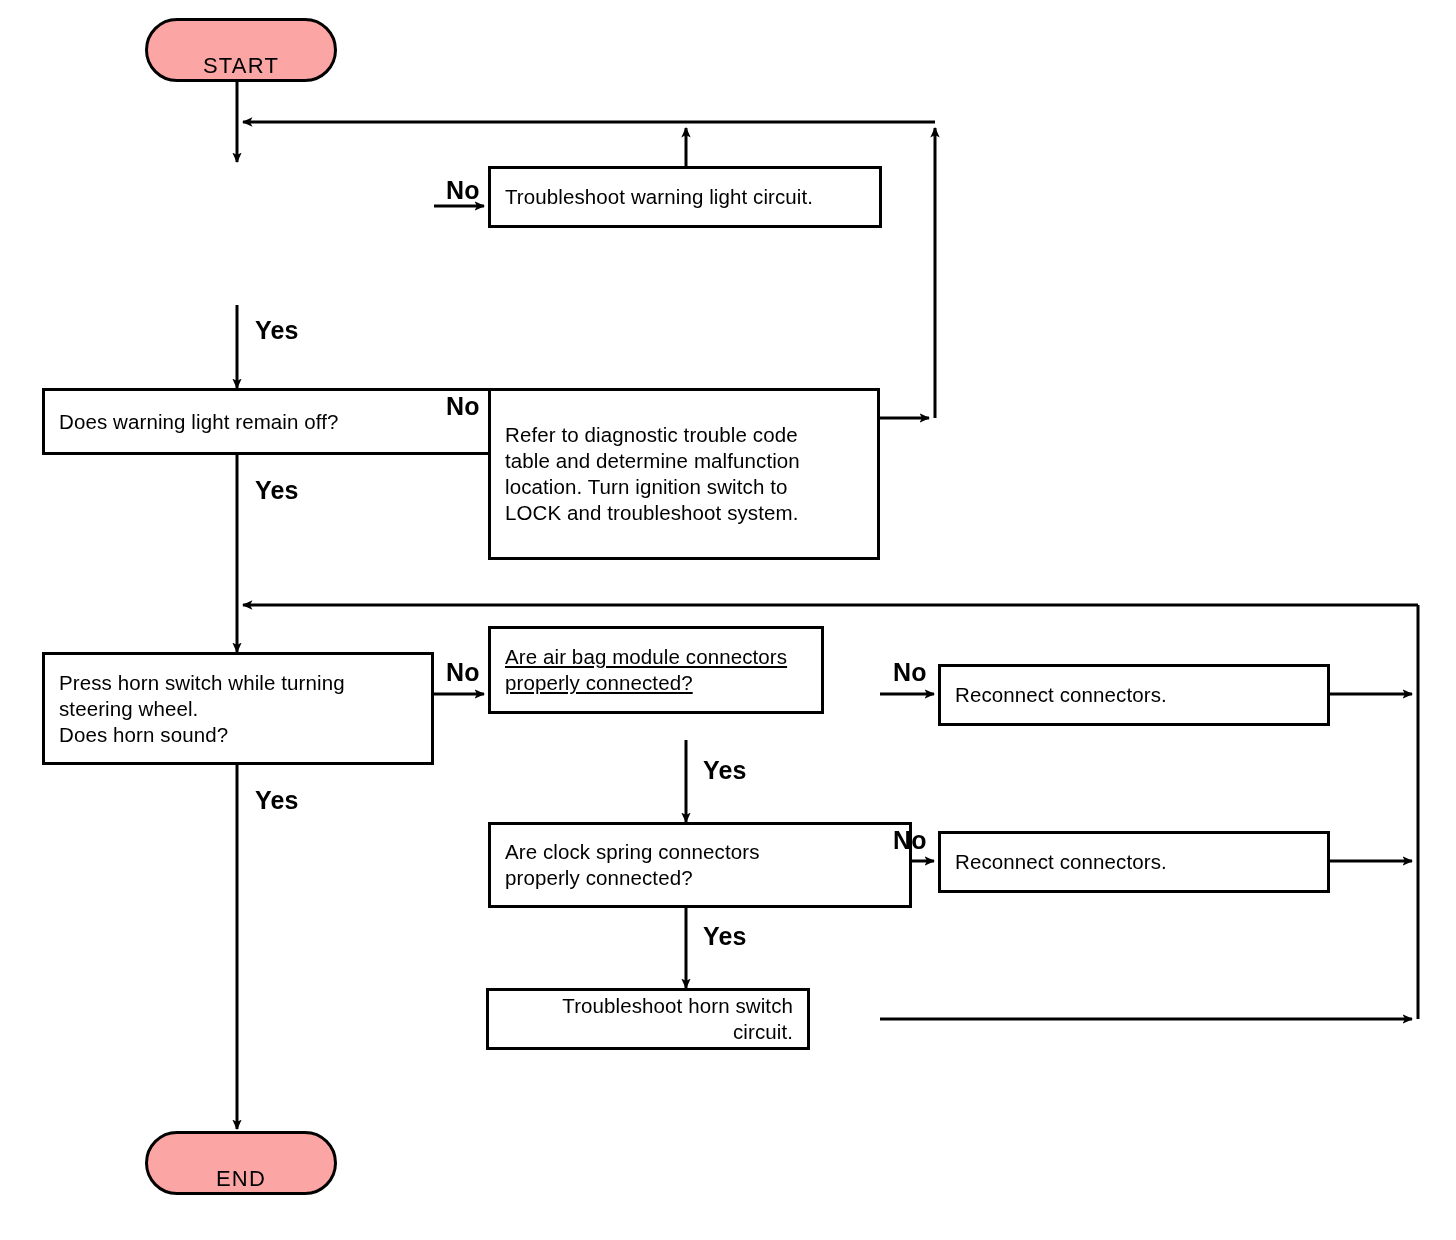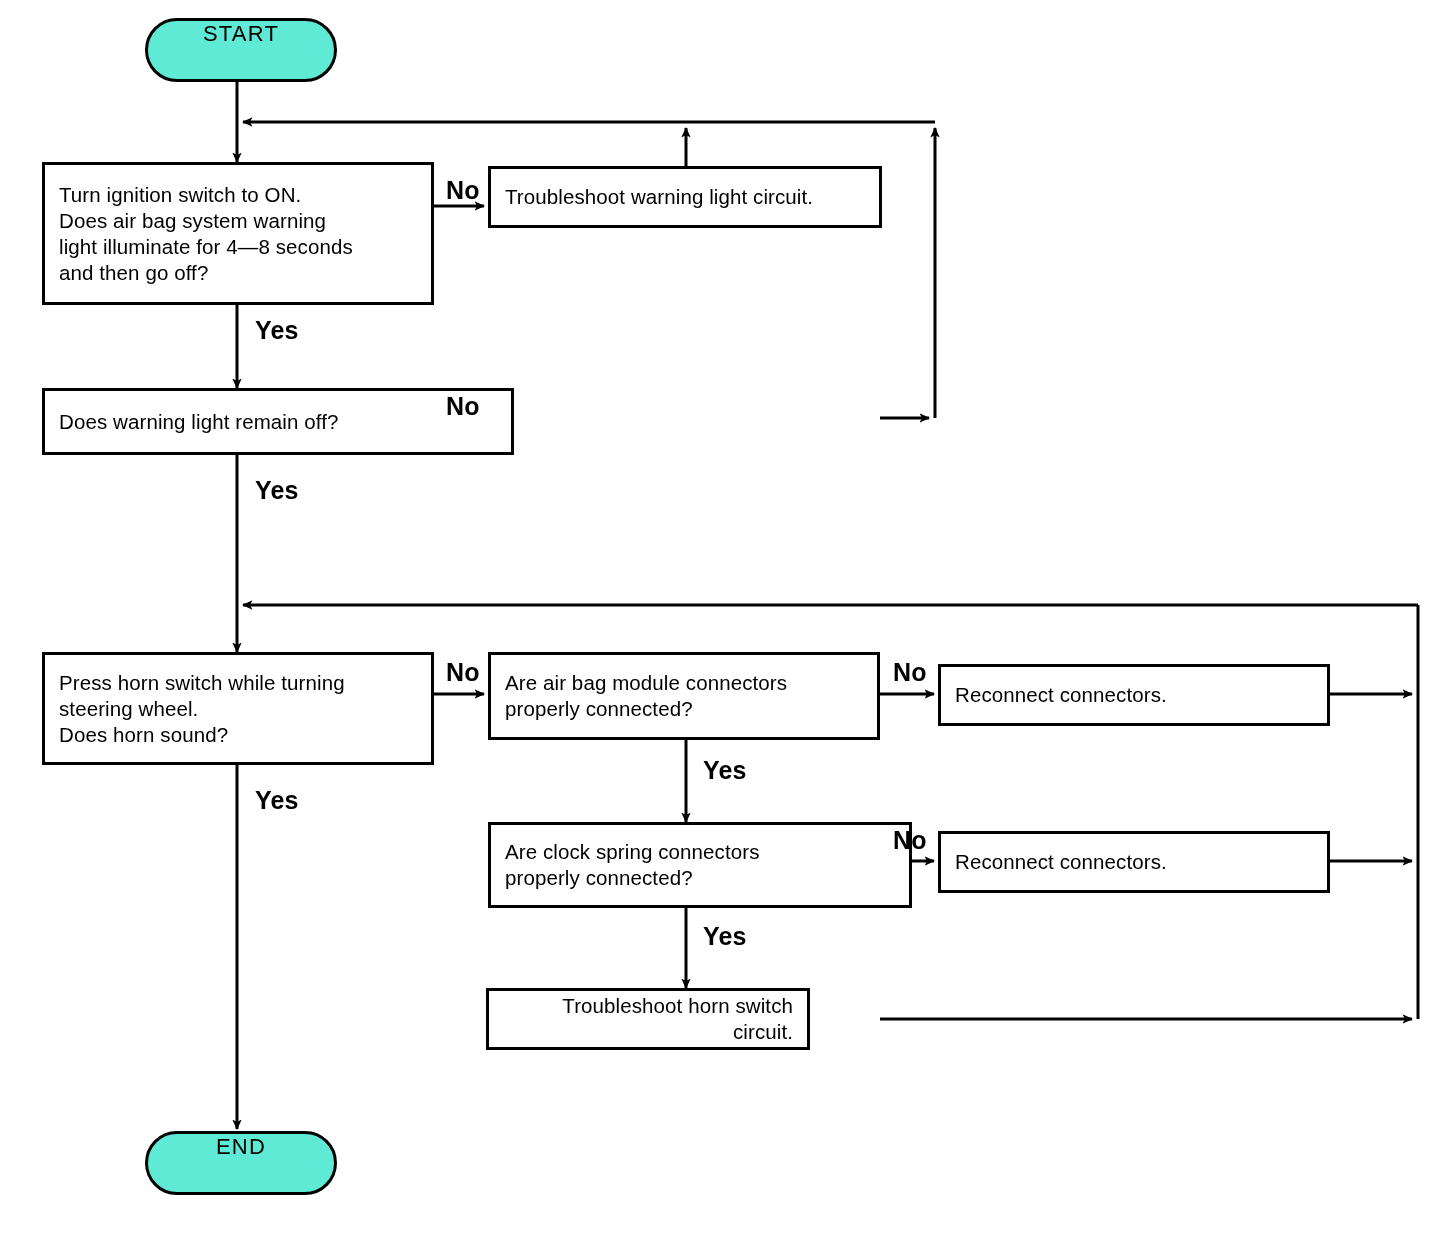--- a/index.html
+++ b/index.html
@@ -37,24 +37,24 @@
     line-height: 26px;
     color: #000000;
     white-space: pre-line;
     letter-spacing: 0.1px;
     text-align: right;
   }
   .terminator {
     position: absolute;
     box-sizing: border-box;
     border: 3px solid #000000;
-    background: #5eead4;
+    background: #fca5a5;
     border-radius: 999px;
     display: flex;
-    align-items: flex-start;
+    align-items: flex-end;
     justify-content: center;
   }
   .terminator .txt {
     font-size: 22px;
     color: #000000;
     letter-spacing: 1.2px;
   }
   .edge-label {
     position: absolute;
     font-size: 25px;
@@ -121,49 +121,49 @@
       <path d="M1418,1019 L1418,605"></path>
 
       <path d="M237,765 L237,1129" marker-end="url(#ah)"></path>
     </g>
   </svg>
 
   <div class="terminator" style="left:145px; top:18px; width:192px; height:64px;">
     <span class="txt">START</span>
   </div>
 
-  <div class="node justified" style="left:42px; top:162px; width:392px; height:143px;">
-    <span class="txt">Turn ignition switch to ON.
-Does  air  bag  system  warning
-light illuminate for 4—8 seconds
-and then go off?</span>
-  </div>
   <span class="edge-label" style="left:446px; top:176px;">No</span>
   <span class="edge-label" style="left:255px; top:316px;">Yes</span>
 
   <div class="node" style="left:488px; top:166px; width:394px; height:62px;">
     <span class="txt">Troubleshoot warning light circuit.</span>
   </div>
 
   <div class="node" style="left:42px; top:388px; width:472px; height:67px;">
     <span class="txt">Does warning light remain off?</span>
   </div>
   <span class="edge-label" style="left:446px; top:392px;">No</span>
   <span class="edge-label" style="left:255px; top:476px;">Yes</span>
 
+  <div class="node justified" style="left:488px; top:388px; width:392px; height:172px;">
+    <span class="txt">Refer to diagnostic trouble code
+table  and determine malfunction
+location. Turn  ignition switch to
+LOCK and troubleshoot system.</span>
+  </div>
 
   <div class="node justified" style="left:42px; top:652px; width:392px; height:113px;">
     <span class="txt">Press horn switch while turning
 steering wheel.
 Does horn sound?</span>
   </div>
   <span class="edge-label" style="left:446px; top:658px;">No</span>
   <span class="edge-label" style="left:255px; top:786px;">Yes</span>
 
-  <div class="node justified" style="left:488px; top:652px; width:392px; height:88px;">
+  <div class="node justified" style="left:488px; top:626px; width:336px; height:88px;text-decoration:underline;">
     <span class="txt">Are air bag module connectors
 properly connected?</span>
   </div>
   <span class="edge-label" style="left:893px; top:658px;">No</span>
   <span class="edge-label" style="left:703px; top:756px;">Yes</span>
 
   <div class="node" style="left:938px; top:664px; width:392px; height:62px;">
     <span class="txt">Reconnect connectors.</span>
   </div>
 

